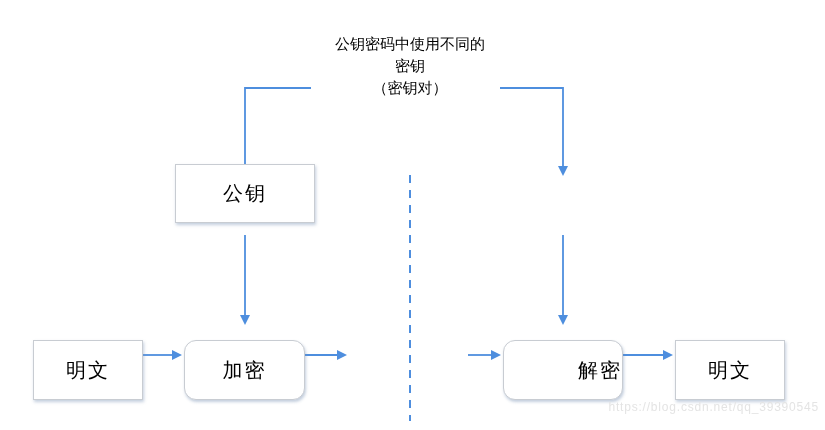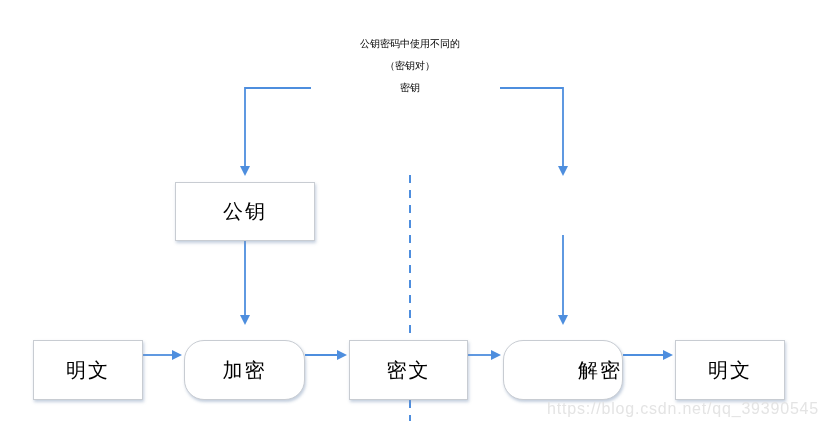--- a/index.html
+++ b/index.html
@@ -32,51 +32,51 @@
     border: 1px solid var(--border, #c8ccd2);
     box-shadow: 1px 2px 3px rgba(125, 148, 182, 0.45);
     display: flex;
     align-items: center;
     justify-content: center;
     font-size: 20px;
     color: var(--text, #000);
     letter-spacing: 2px;
     box-sizing: border-box;
   }
-  .rounded { border-radius: 20px; }
+  .rounded { border-radius: 12px; }
 
-  .key-box  { top: 182px; width: 140px; height: 59px; justify-content: center; }
+  .key-box  { top: 164px; width: 140px; height: 59px; justify-content: center; }
   #box-public-key  { left: 175px; }
   #box-private-key { left: 492px; }
 
   .flow-box { top: 340px; height: 60px; }
   #box-plaintext-left  { left: 33px;  width: 110px; }
   #box-encrypt         { left: 184px; width: 121px; }
   #box-ciphertext      { left: 349px; width: 119px; }
   #box-decrypt         { left: 503px; width: 120px; justify-content: flex-end; }
   #box-plaintext-right { left: 675px; width: 110px; }
 
   .annotation {
     position: absolute;
     left: 285px;
     top: 33px;
     width: 250px;
     z-index: 2;
     text-align: center;
-    font-size: 10px;
+    font-size: 15px;
     line-height: 22px;
     color: var(--text, #000);
   }
 
   .watermark {
     position: absolute;
     right: 6px;
     top: 400px;
     z-index: 3;
-    font-size: 16px;
+    font-size: 12px;
     letter-spacing: 0.8px;
     color: var(--wm, #e4e4e4);
     white-space: nowrap;
   }
 </style>
 </head>
 <body>
 
 <div class="canvas">
 
@@ -104,40 +104,37 @@
 
     <line class="conn" x1="468" y1="355" x2="492" y2="355"></line>
     <polygon class="head" points="491,350 491,360 501,355"></polygon>
 
     <line class="conn" x1="623" y1="355" x2="664" y2="355"></line>
     <polygon class="head" points="663,350 663,360 673,355"></polygon>
   </svg>
 
   <div class="annotation">
     <div>公钥密码中使用不同的</div>
+    <div>密钥</div>
     <div>（密钥对）</div>
-    <div>密钥</div>
   </div>
 
   <div id="box-public-key" class="box key-box">
     <span>公钥</span>
   </div>
 
 
   <div id="box-plaintext-left" class="box flow-box">
     <span>明文</span>
   </div>
 
   <div id="box-encrypt" class="box flow-box rounded">
     <span>加密</span>
   </div>
 
-  <div id="box-ciphertext" class="box flow-box">
-    <span>密文</span>
-  </div>
 
   <div id="box-decrypt" class="box flow-box rounded">
     <span>解密</span>
   </div>
 
   <div id="box-plaintext-right" class="box flow-box">
     <span>明文</span>
   </div>
 
   <div class="watermark">https://blog.csdn.net/qq_39390545</div>

